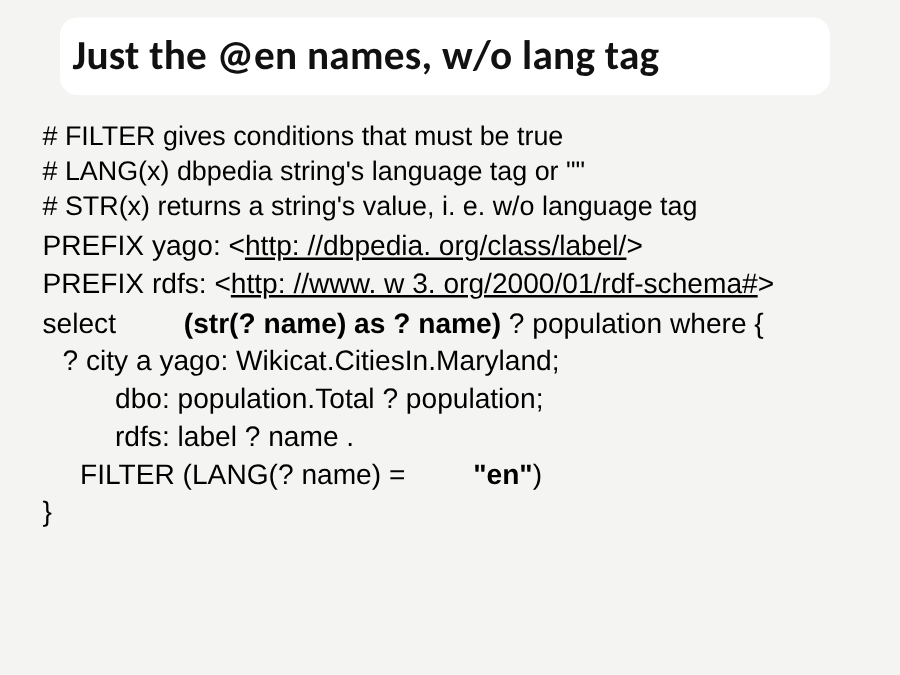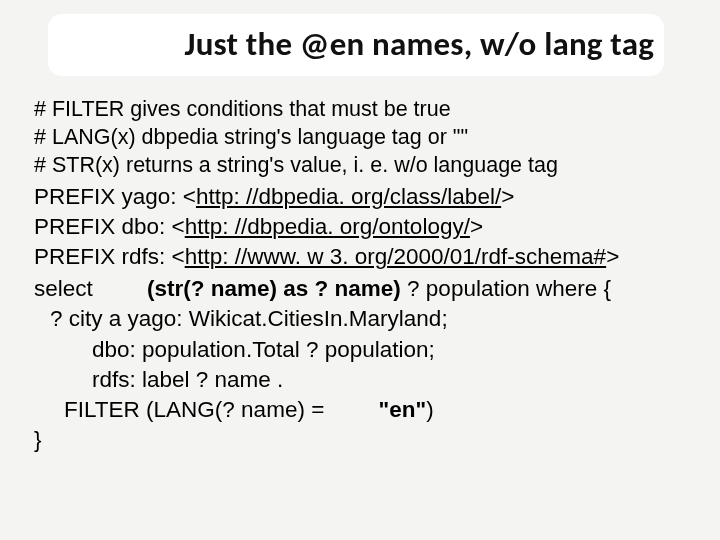--- a/index.html
+++ b/index.html
@@ -18,21 +18,21 @@
     box-sizing: border-box;
   }
   .title-box {
     position: absolute;
     top: 14px;
     left: 48px;
     right: 56px;
     background: #ffffff;
     border-radius: 14px;
     padding: 10px 10px 12px 10px;
-    text-align: right;
+    text-align: left;
   }
   .title-box h1 {
     margin: 0;
     font-family: "Segoe UI", "Calibri", Arial, sans-serif;
     font-weight: 700;
     font-size: 33px;
     color: #111;
     letter-spacing: 0.2px;
   }
   .body {
@@ -78,23 +78,20 @@
     <div class="comment row"># FILTER gives conditions that must be true</div>
     <div class="comment row"># LANG(x) dbpedia string's language tag or ""</div>
     <div class="comment row"># STR(x) returns a string's value, i. e. w/o language tag</div>
 
     <div class="gap-tiny"></div>
 
     <div class="prefix-line row">
       <span>PREFIX yago:  &lt;</span><span class="link">http: //dbpedia. org/class/label/</span><span>&gt;</span>
     </div>
     <div class="prefix-line row">
-      <span>PREFIX dbo: &lt;</span><span class="link">http: //dbpedia. org/ontology/</span><span>&gt;</span>
-    </div>
-    <div class="prefix-line row">
       <span>PREFIX rdfs: &lt;</span><span class="link">http: //www. w 3. org/2000/01/rdf-schema#</span><span>&gt;</span>
     </div>
 
     <div class="gap-tiny"></div>
 
     <div class="query row">
       <span>select </span><span class="bold">(str(? name) as ? name)</span><span> ? population where {</span>
     </div>
     <div class="query row indent1">? city a yago: Wikicat.CitiesIn.Maryland;</div>
     <div class="query row indent2">dbo: population.Total ? population;</div>

